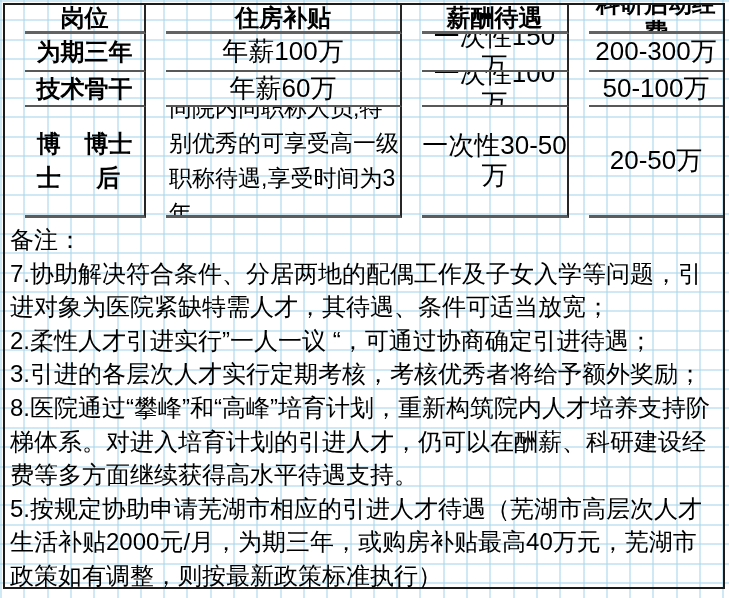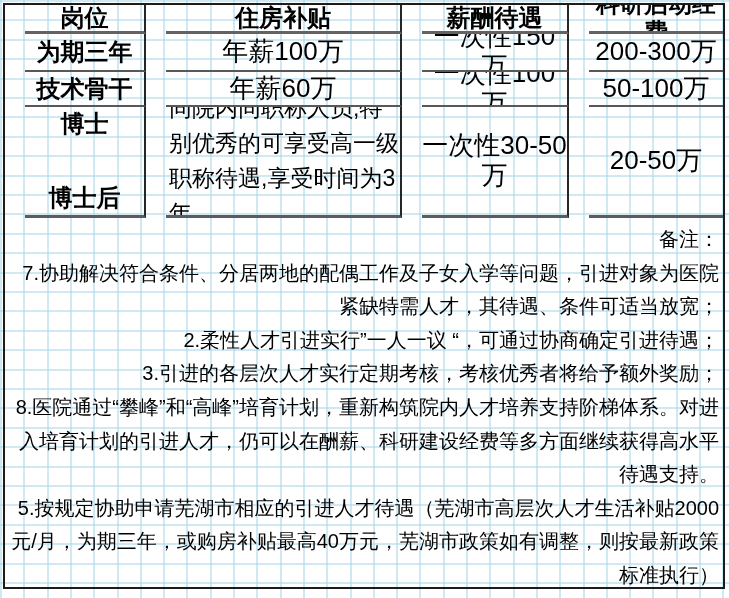--- a/index.html
+++ b/index.html
@@ -36,32 +36,32 @@
     overflow:hidden;
     line-height:1.15;
     margin-left:20px;
   }
   .vline{border-right:2px solid #262626;}          
   .hdr{font-weight:bold;font-size:24px;border-bottom:3px solid #636363;}
   .rowline{border-bottom:2px solid #585858;}       
   .row3line{border-bottom:3px solid #5c5c5c;}      
   .poscell{font-weight:bold;font-size:24px;}
   .datacell{font-size:26px;}
-  .pos2{display:flex;flex-direction:column;justify-content:space-between;line-height:34px;}
+  .pos2{display:flex;flex-direction:row;justify-content:center;line-height:34px;}
   .longcell{
     justify-content:flex-start;text-align:left;
     padding:0 1px 0 3px;font-size:23px;line-height:35px;
   }
   
   .notes{
     grid-column:1 / span 4;
     box-sizing:border-box;
     padding:5px 4px 0 5px;
-    font-size:20px;line-height:33.6px;
-    text-align:right;
+    font-size:24px;line-height:33.6px;
+    text-align:left;
   }
   .note{margin:0;padding:0;}
 </style>
 </head>
 <body>
 
 <div class="sheet">
   <div class="tbl">
 
     <div class="cell hdr vline">岗位</div>

